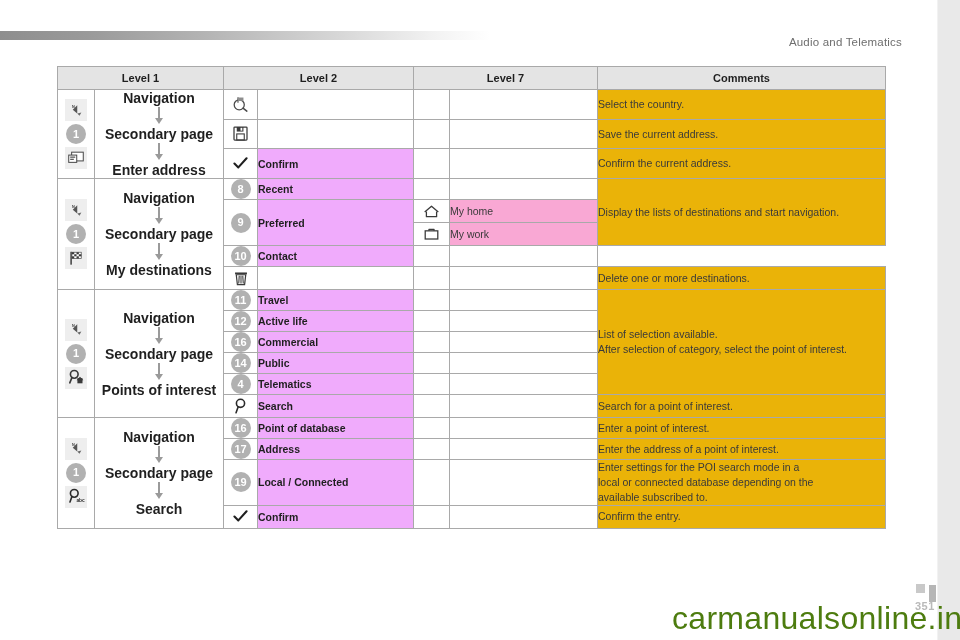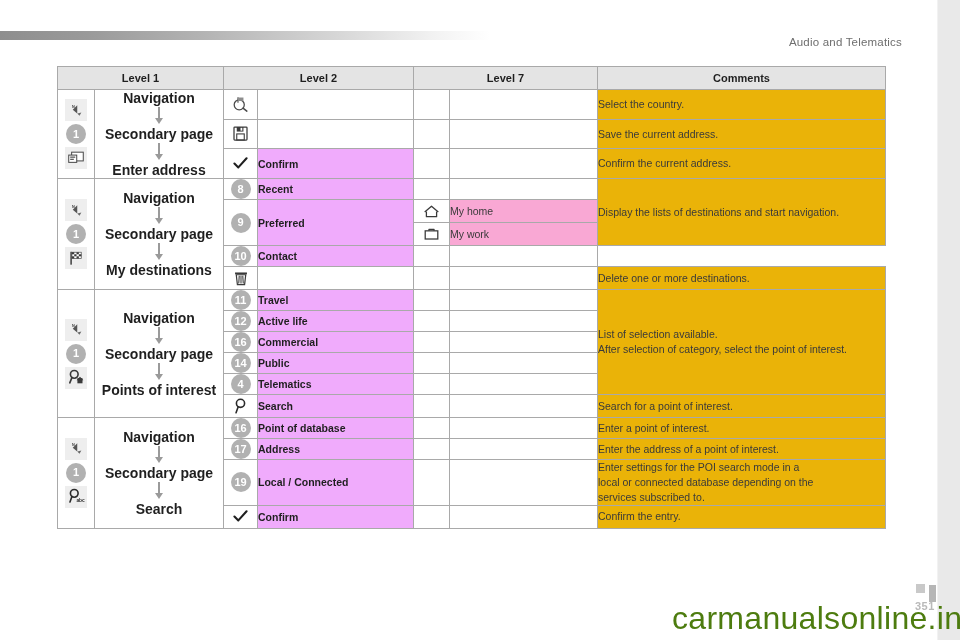--- a/index.html
+++ b/index.html
@@ -560,21 +560,21 @@
         <tr>
           <td class="icon-cell">
             <span class="num-badge">19</span>
           </td>
           <td class="l2-label">Local / Connected</td>
           <td class="icon-cell blank-cell"></td>
           <td class="l3-label blank-cell"></td>
           <td class="comment-cell">
             <span>Enter settings for the POI search mode in a</span><br>
             <span>local or connected database depending on the</span><br>
-            <span>services subscribed to.</span>
+            <span>available subscribed to.</span>
           </td>
         </tr>
 
         <tr>
           <td class="icon-cell">
             <span class="ic-plain">
               <svg width="15" height="13" viewBox="0 0 17 15">
                 <path d="M1.5 7.5 L6 12 L15.5 1.5" fill="none" stroke="#1f1f1f" stroke-width="2.4" stroke-linecap="round" stroke-linejoin="round"></path>
               </svg>
             </span>

